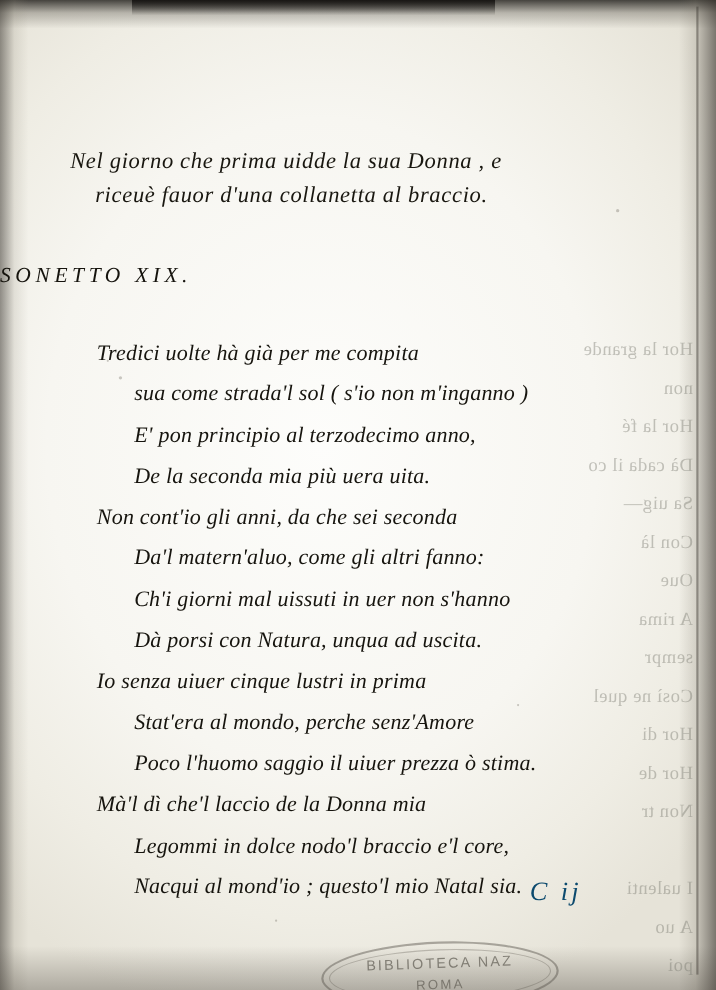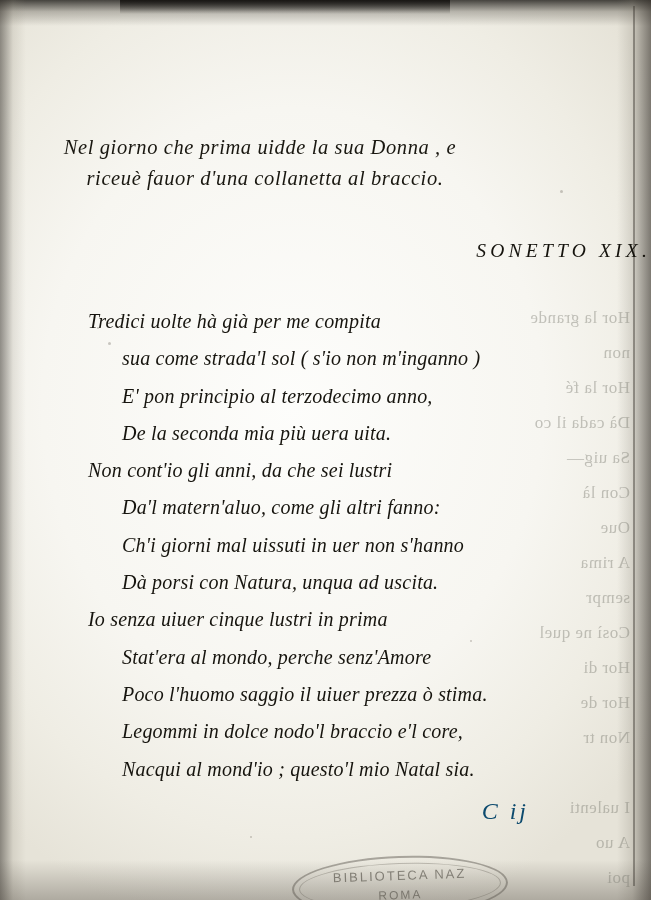--- a/index.html
+++ b/index.html
@@ -105,21 +105,21 @@
     letter-spacing: 0.6px;
     line-height: 31px;
     color: #191710;
   }
   #heading .hline.l2 { padding-left: 10px; }
 
   #sonnet-title {
     position: absolute;
     left: 0; top: 240px;
     width: 651px;
-    text-align: right;
+    text-align: left;
     font-size: 19.5px;
     letter-spacing: 4.2px;
     font-style: italic;
     color: #15130d;
   }
 
   #poem {
     position: absolute;
     left: 56px;
     top: 303px;
@@ -231,27 +231,28 @@
       <span class="hline l2">riceuè fauor d'una collanetta al braccio.</span>
     </div>
 
     <div id="sonnet-title">SONETTO XIX.</div>
 
     <div id="poem">
       <div class="vline">Tredici uolte hà già per me compita</div>
       <div class="vline ind">sua come strada'l sol ( s'io non m'inganno )</div>
       <div class="vline ind">E' pon principio al terzodecimo anno,</div>
       <div class="vline ind">De la seconda mia più uera uita.</div>
-      <div class="vline">Non cont'io gli anni, da che sei lustri</div>
+      <div class="vline">Non cont'io gli anni, da che sei seconda</div>
       <div class="vline ind">Da'l matern'aluo, come gli altri fanno:</div>
       <div class="vline ind">Ch'i giorni mal uissuti in uer non s'hanno</div>
       <div class="vline ind">Dà porsi con Natura, unqua ad uscita.</div>
       <div class="vline">Io senza uiuer cinque lustri in prima</div>
       <div class="vline ind">Stat'era al mondo, perche senz'Amore</div>
       <div class="vline ind">Poco l'huomo saggio il uiuer prezza ò stima.</div>
+      <div class="vline">Mà'l dì che'l laccio de la Donna mia</div>
       <div class="vline ind">Legommi in dolce nodo'l braccio e'l core,</div>
       <div class="vline ind">Nacqui al mond'io ; questo'l mio Natal sia.</div>
     </div>
 
     <div id="signature">C ij</div>
 
     <div id="stamp">
       <div class="inner"></div>
       <div class="st-text">BIBLIOTECA NAZ</div>
       <div class="st-text2">ROMA</div>

